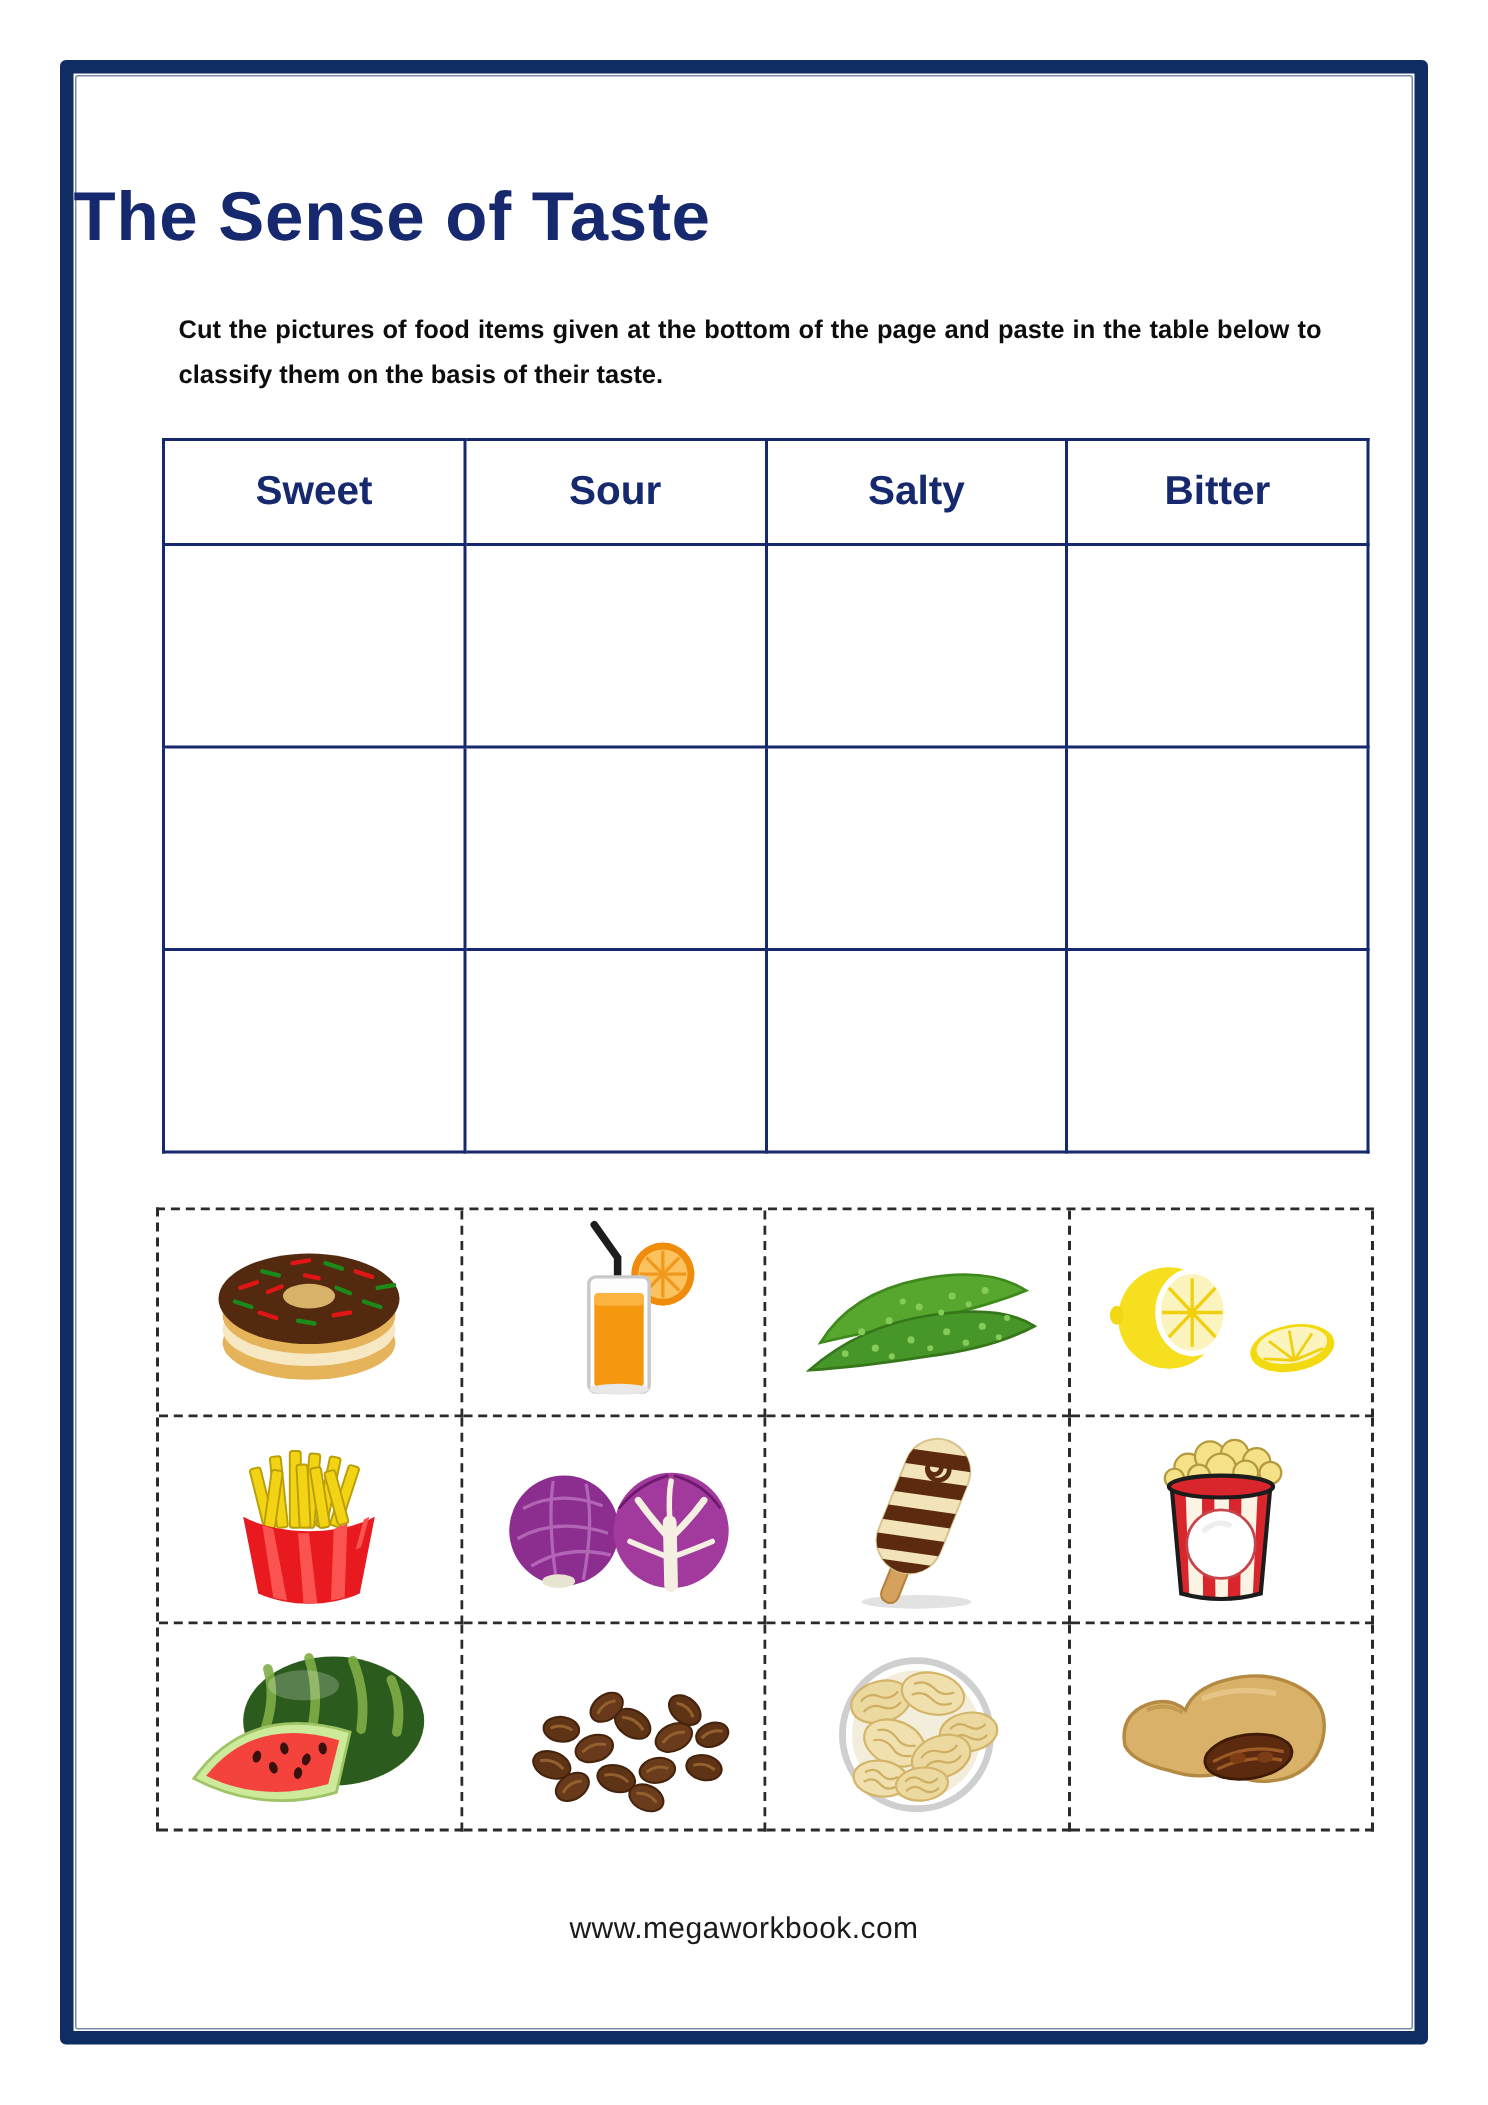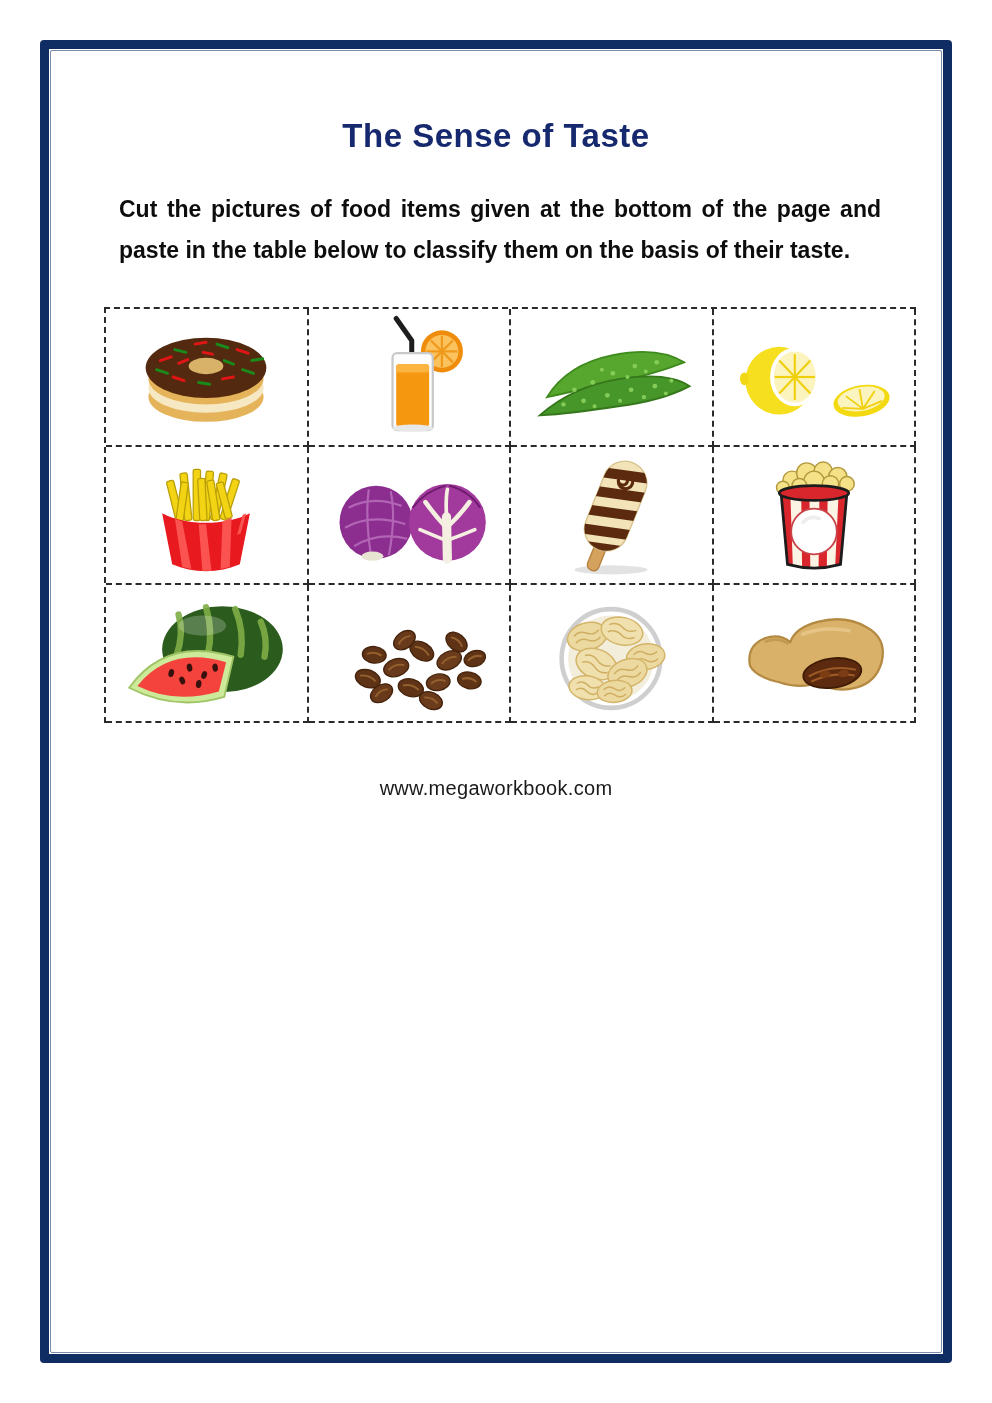--- a/index.html
+++ b/index.html
@@ -15,27 +15,27 @@
   .frame{
     position:absolute;left:40px;top:40px;right:40px;bottom:40px;
     border:9px solid var(--border-navy);border-radius:4px;pointer-events:none;
   }
   .frame::after{
     content:"";position:absolute;inset:1px;border:1px solid var(--border-navy);
     opacity:.55;border-radius:2px;
   }
   .content{position:absolute;left:49px;top:49px;right:49px;bottom:49px;}
   .title{
-    margin:68px 0 0 0;text-align:center;
-    font-size:33px;font-weight:800;letter-spacing:.5px;
+    margin:68px 0 0 0;
+    font-size:46px;font-weight:800;letter-spacing:.5px;
     color:var(--accent-navy);
   }
   .instructions{
     margin:34px 62px 0 70px;
-    font-size:23px;font-weight:700;line-height:1.78;
+    font-size:17px;font-weight:700;line-height:1.78;
     color:var(--text-black);text-align:justify;
   }
   table.classify{
     border-collapse:collapse;margin:26px 0 0 59px;
     width:805px;table-layout:fixed;
   }
   table.classify td,table.classify th{
     border:2px solid var(--accent-navy);padding:0;text-align:center;
   }
   table.classify th{
@@ -62,20 +62,48 @@
 <body>
 
 <div class="page">
   <div class="frame"></div>
   <div class="content">
 
     <h1 class="title">The Sense of Taste</h1>
 
     <p class="instructions">Cut the pictures of food items given at the bottom of the page and paste in the table below to classify them on the basis of their taste.</p>
 
+    <table class="classify">
+      <tbody>
+          <tr>
+        <th>Sweet</th>
+        <th>Sour</th>
+        <th>Salty</th>
+        <th>Bitter</th>
+      </tr>
+      <tr>
+        <td></td>
+            <td></td>
+            <td></td>
+            <td></td>
+      </tr>
+      <tr>
+        <td></td>
+            <td></td>
+            <td></td>
+            <td></td>
+      </tr>
+      <tr>
+        <td></td>
+            <td></td>
+            <td></td>
+            <td></td>
+      </tr>
+    </tbody>
+      </table>
 
     <div class="food-grid">
 
       <div class="food-cell" aria-label="chocolate-donut">
         <svg width="186" height="128" viewBox="0 0 200 140">
           <ellipse cx="100" cy="92" rx="63" ry="27" fill="#e5b45a"></ellipse>
           <ellipse cx="100" cy="82" rx="63" ry="27" fill="#f7e8c4"></ellipse>
           <ellipse cx="100" cy="72" rx="63" ry="28" fill="#e5b45a"></ellipse>
           <ellipse cx="100" cy="60" rx="66" ry="33" fill="#53290f"></ellipse>
           <ellipse cx="100" cy="58" rx="19" ry="9" fill="#d9b269"></ellipse>

